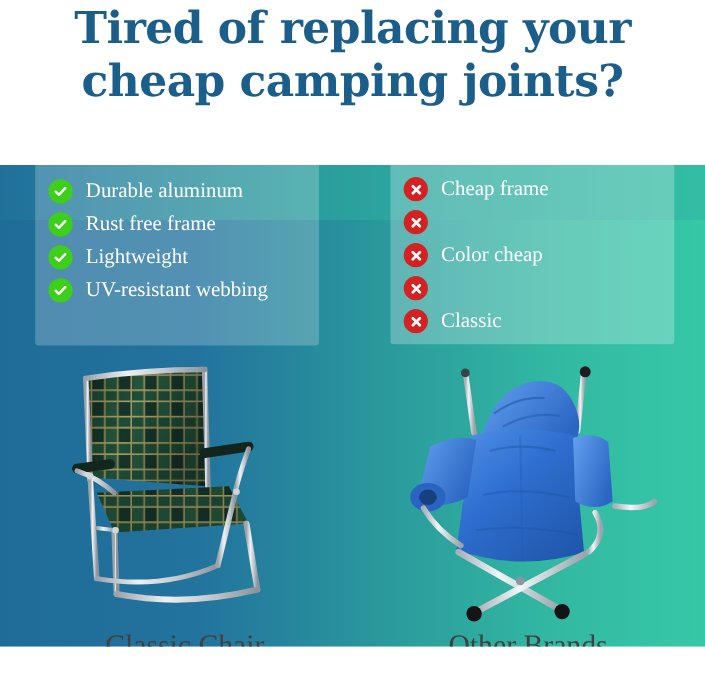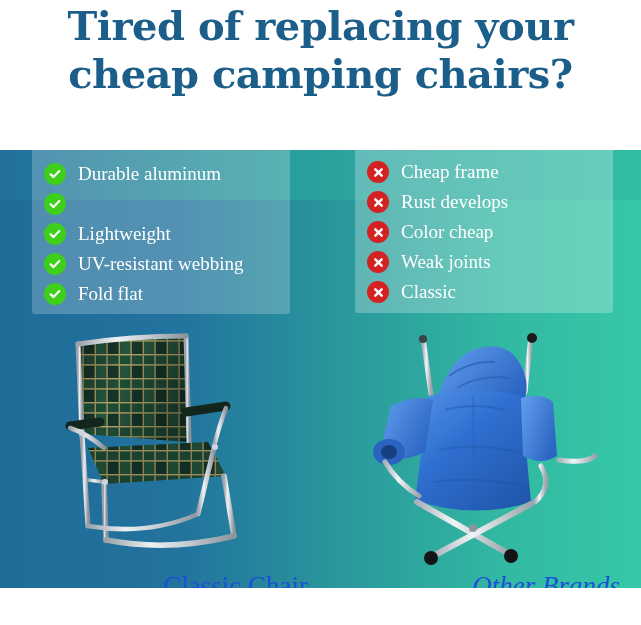--- a/index.html
+++ b/index.html
@@ -105,25 +105,25 @@
   #product-other   { left: 345px; top: 330px; width: 255px; height: 240px; }
   .product svg { display: block; width: 100%; height: 100%; }
 
   
   .caption {
     position: absolute;
     z-index: 3;
     font-family: "Liberation Serif", "DejaVu Serif", serif;
     font-size: 27px;
     line-height: 32px;
-    color: #1d4ed8;
-    text-align: right;
+    color: #404040;
+    text-align: center;
   }
   #caption-classic { left: 28px; top: 570px; width: 280px; }
-  #caption-other   { left: 340px; top: 570px; width: 280px; font-style: italic; }
+  #caption-other   { left: 340px; top: 570px; width: 280px; }
 </style>
 </head>
 <body>
 
 <div id="canvas">
 
   <svg id="wave-bg" viewBox="0 0 641 625" preserveAspectRatio="none">
     <defs>
       <linearGradient id="bgGrad" x1="0" y1="0" x2="1" y2="0">
         <stop offset="0%" stop-color="#1f6c98"></stop>
@@ -139,100 +139,91 @@
       </linearGradient>
     </defs>
     <rect x="0" y="140" width="641" height="485" fill="url(#bgGrad)"></rect>
     <path d="M0,108 C90,100 190,116 300,140 C400,161 470,150 530,125 C575,106 610,96 641,92 L641,200 L0,200 Z" fill="url(#bgGradTop)"></path>
   </svg>
 
   <div id="header-band"></div>
 
   <div id="headline">
     <span class="line">Tired of replacing your</span>
-    <span class="line">cheap camping chairs?</span>
+    <span class="line">cheap camping joints?</span>
   </div>
 
   <div class="panel" id="panel-pros">
     <ul class="feature-list">
       <li class="feature-item">
         <span class="f-icon check">
           <svg width="14" height="14" viewBox="0 0 14 14">
               <path d="M2.6 7.3 L5.5 10.1 L11.3 4.1" fill="none" stroke="#ffffff" stroke-width="2.2" stroke-linecap="round" stroke-linejoin="round"></path>
             </svg>
         </span>
         <span class="f-label">Durable aluminum</span>
       </li>
       <li class="feature-item">
         <span class="f-icon check">
           <svg width="14" height="14" viewBox="0 0 14 14">
               <path d="M2.6 7.3 L5.5 10.1 L11.3 4.1" fill="none" stroke="#ffffff" stroke-width="2.2" stroke-linecap="round" stroke-linejoin="round"></path>
             </svg>
         </span>
+        <span class="f-label">Rust free frame</span>
       </li>
       <li class="feature-item">
         <span class="f-icon check">
           <svg width="14" height="14" viewBox="0 0 14 14">
               <path d="M2.6 7.3 L5.5 10.1 L11.3 4.1" fill="none" stroke="#ffffff" stroke-width="2.2" stroke-linecap="round" stroke-linejoin="round"></path>
             </svg>
         </span>
         <span class="f-label">Lightweight</span>
       </li>
       <li class="feature-item">
         <span class="f-icon check">
           <svg width="14" height="14" viewBox="0 0 14 14">
               <path d="M2.6 7.3 L5.5 10.1 L11.3 4.1" fill="none" stroke="#ffffff" stroke-width="2.2" stroke-linecap="round" stroke-linejoin="round"></path>
             </svg>
         </span>
         <span class="f-label">UV-resistant webbing</span>
       </li>
-      <li class="feature-item">
-        <span class="f-icon check">
-          <svg width="14" height="14" viewBox="0 0 14 14">
-              <path d="M2.6 7.3 L5.5 10.1 L11.3 4.1" fill="none" stroke="#ffffff" stroke-width="2.2" stroke-linecap="round" stroke-linejoin="round"></path>
-            </svg>
-        </span>
-        <span class="f-label">Fold flat</span>
-      </li>
     </ul>
   </div>
 
   <div class="panel" id="panel-cons">
     <ul class="feature-list">
       <li class="feature-item">
         <span class="f-icon cross">
           <svg width="13" height="13" viewBox="0 0 13 13">
               <path d="M3.3 3.3 L9.7 9.7 M9.7 3.3 L3.3 9.7" fill="none" stroke="#ffffff" stroke-width="2.4" stroke-linecap="round"></path>
             </svg>
         </span>
         <span class="f-label">Cheap frame</span>
       </li>
       <li class="feature-item">
         <span class="f-icon cross">
           <svg width="13" height="13" viewBox="0 0 13 13">
               <path d="M3.3 3.3 L9.7 9.7 M9.7 3.3 L3.3 9.7" fill="none" stroke="#ffffff" stroke-width="2.4" stroke-linecap="round"></path>
             </svg>
         </span>
-        <span class="f-label">Rust develops</span>
       </li>
       <li class="feature-item">
         <span class="f-icon cross">
           <svg width="13" height="13" viewBox="0 0 13 13">
               <path d="M3.3 3.3 L9.7 9.7 M9.7 3.3 L3.3 9.7" fill="none" stroke="#ffffff" stroke-width="2.4" stroke-linecap="round"></path>
             </svg>
         </span>
         <span class="f-label">Color cheap</span>
       </li>
       <li class="feature-item">
         <span class="f-icon cross">
           <svg width="13" height="13" viewBox="0 0 13 13">
               <path d="M3.3 3.3 L9.7 9.7 M9.7 3.3 L3.3 9.7" fill="none" stroke="#ffffff" stroke-width="2.4" stroke-linecap="round"></path>
             </svg>
         </span>
-        <span class="f-label">Weak joints</span>
       </li>
       <li class="feature-item">
         <span class="f-icon cross">
           <svg width="13" height="13" viewBox="0 0 13 13">
               <path d="M3.3 3.3 L9.7 9.7 M9.7 3.3 L3.3 9.7" fill="none" stroke="#ffffff" stroke-width="2.4" stroke-linecap="round"></path>
             </svg>
         </span>
         <span class="f-label">Classic</span>
       </li>
     </ul>

